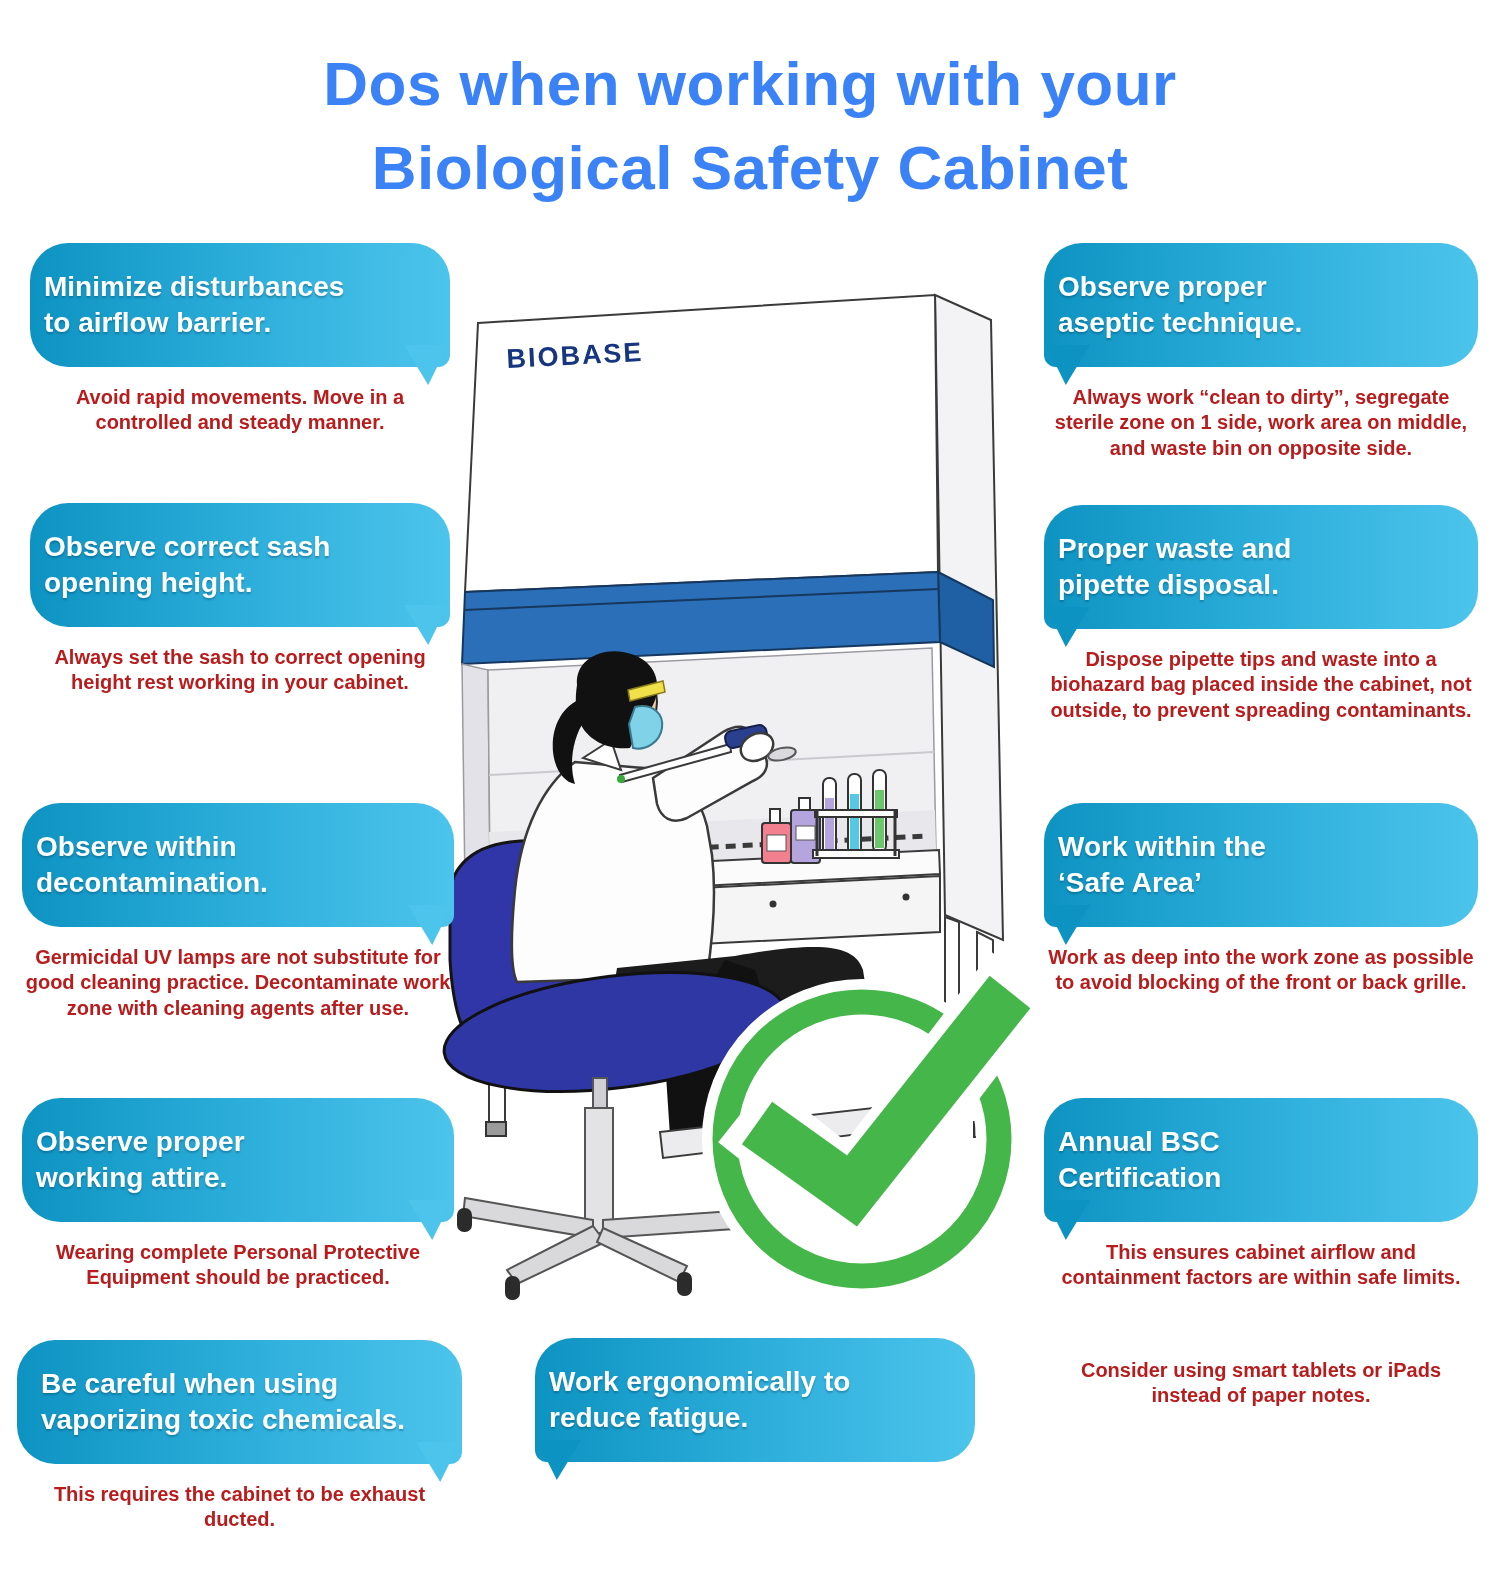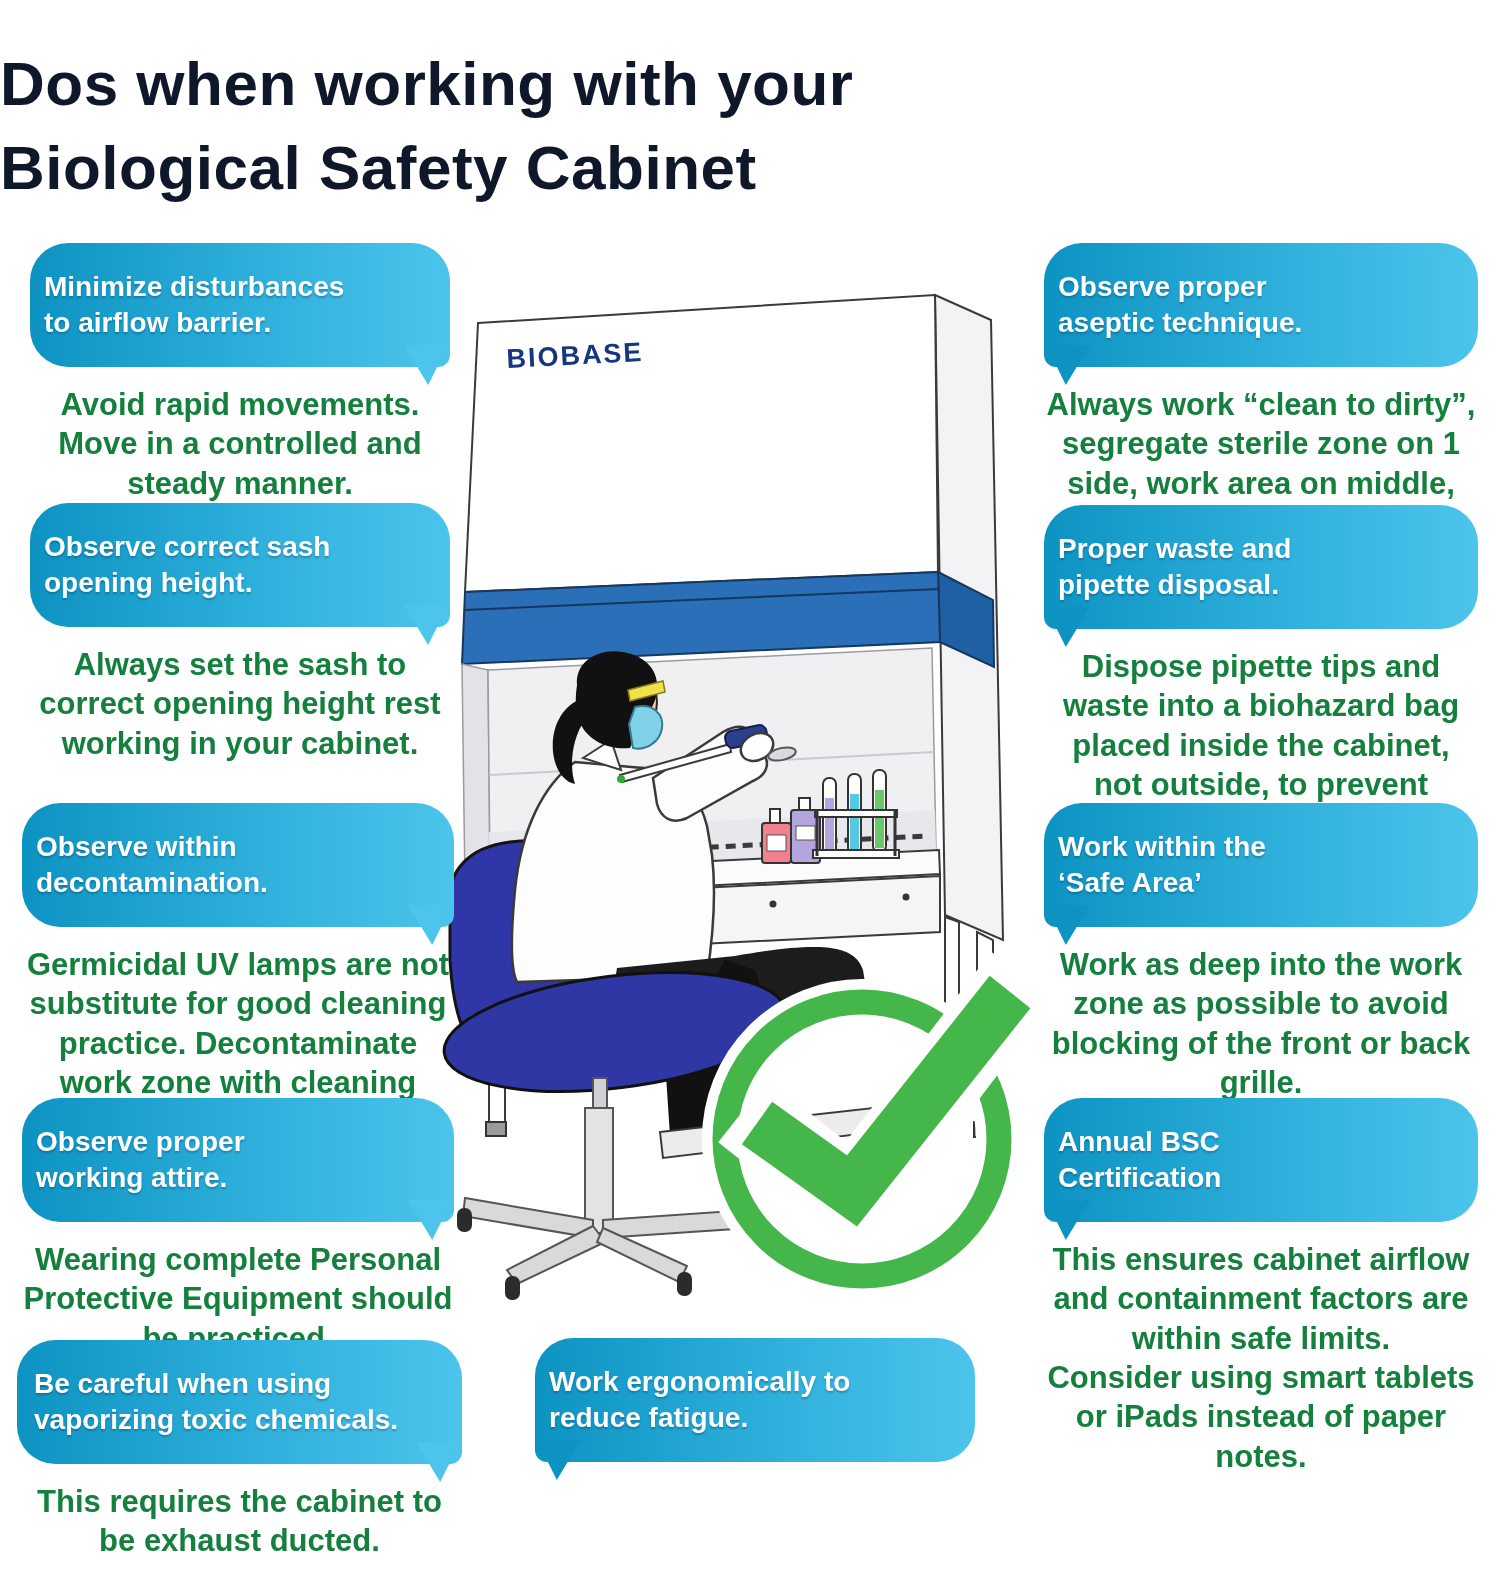--- a/index.html
+++ b/index.html
@@ -2,21 +2,21 @@
 <html><head>
 <meta charset="utf-8">
 <style>
   html,body{margin:0;padding:0;}
   body{
     width:1500px;height:1586px;position:relative;background:#ffffff;
     font-family:"Liberation Sans", sans-serif;overflow:hidden;
   }
   .title{
     position:absolute;top:42px;left:0;width:100%;
-    font-size:62px;font-weight:bold;color:#0f172a;
+    text-align:center;font-size:62px;font-weight:bold;color:#3b82f6;
     line-height:1.36;white-space:pre-line;letter-spacing:.5px;
   }
   .tip{position:absolute;}
   .bubble{
     position:relative;
     background:linear-gradient(90deg,#0d93c2 0%,#2fb0dc 55%,#4cc4ec 100%);
     border-radius:38px;
     min-height:96px;
     padding:14px;
     display:flex;align-items:center;justify-content:center;
@@ -27,21 +27,21 @@
     content:"";position:absolute;bottom:-18px;width:44px;height:40px;
   }
   .tip.side-left  .bubble::after{right:2px;background:#4cc4ec;clip-path:polygon(0 0,100% 0,55% 100%);}
   .tip.side-right .bubble::after{left:2px;background:#0d93c2;clip-path:polygon(0 0,100% 0,45% 100%);}
   .bubble-text{
     width:100%;color:#ffffff;font-size:28px;font-weight:bold;text-align:left;
     line-height:1.28;white-space:pre-line;
     text-shadow:0 2px 2px rgba(0,60,90,.35);
   }
   .tip-body{
-    margin-top:18px;color:#15803d;font-size:31px;font-weight:bold;
+    margin-top:18px;color:#b91c1c;font-size:20px;font-weight:bold;
     text-align:center;line-height:1.27;
   }
   .illustration{position:absolute;left:425px;top:270px;width:630px;height:1040px;}
 </style>
 </head>
 <body>
 
 <div class="title">Dos when working with your
 Biological Safety Cabinet</div>
 
@@ -192,21 +192,21 @@
 
 <div class="tip side-left" style="left:22px;top:1098px;width:432px">
   <div class="bubble">
     <div class="bubble-text">Observe proper
 working attire.</div>
   </div>
   <div class="tip-body">Wearing complete Personal Protective Equipment should be practiced.</div>
 </div>
 
 <div class="tip side-left" style="left:17px;top:1340px;width:445px">
-  <div class="bubble" style="padding:14px 17px">
+  <div class="bubble" style="padding:14px 24px">
     <div class="bubble-text">Be careful when using
 vaporizing toxic chemicals.</div>
   </div>
   <div class="tip-body">This requires the cabinet to be exhaust ducted.</div>
 </div>
 
 <div class="tip side-right" style="left:1044px;top:243px;width:434px">
   <div class="bubble">
     <div class="bubble-text">Observe proper
 aseptic technique.</div>

